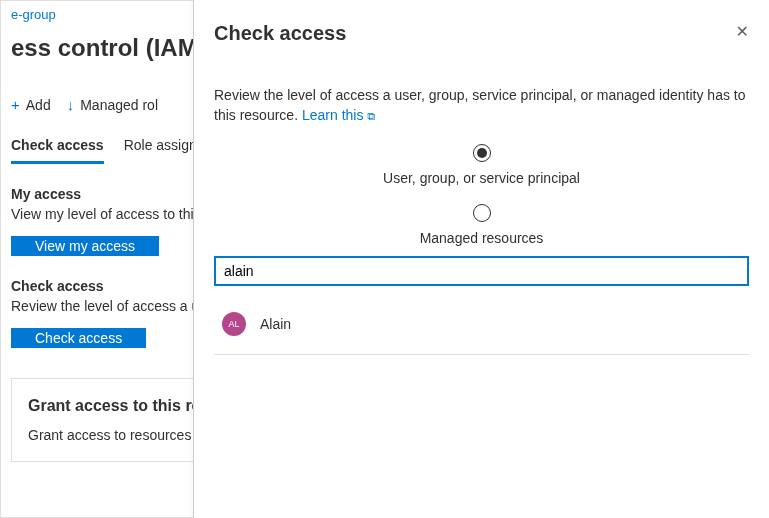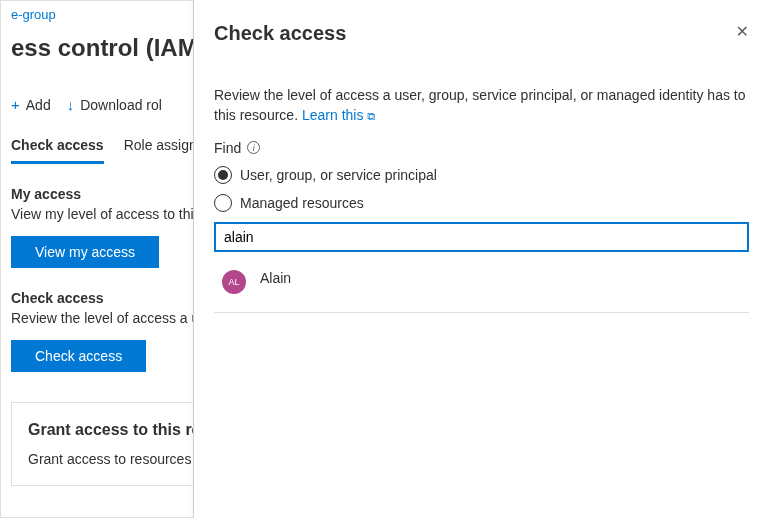--- a/index.html
+++ b/index.html
@@ -13,64 +13,64 @@
     .tool-btn { display: inline-flex; align-items: center; gap: 6px; color: #323130; cursor: pointer; font-size: 14px; }
     .tool-btn .icon { color: #0078d4; font-size: 15px; }
     
     .tabs { margin-top: 24px; display: flex; gap: 20px; border-bottom: 0px solid #edebe9; }
     .tab { padding: 0 0 8px 0; font-size: 14px; cursor: pointer; }
     .tab.active { font-weight: 600; border-bottom: 3px solid #0078d4; }
     
     .section { margin-top: 22px; }
     .section h3 { font-size: 14px; font-weight: 700; }
     .section p { font-size: 14px; margin-top: 4px; color: #323130; }
-    .btn-primary { margin-top: 14px; background: #0078d4; color: #fff; border: none; height: 32px; padding: 0 24px; font-size: 14px; cursor: pointer; }
+    .btn-primary { margin-top: 14px; background: #0078d4; color: #fff; border: none; height: 20px; padding: 0 24px; font-size: 14px; cursor: pointer; }
     
     .card { margin-top: 30px; border: 1px solid #e1dfdd; padding: 18px 16px; width: 730px; }
     .card h3 { font-size: 16px; font-weight: 700; }
     .card p { margin-top: 12px; font-size: 14px; }
 
     
     .panel { position: absolute; right: 0; top: 0; width: 576px; height: 518px; background: #fff; border-left: 1px solid #ccc; padding: 22px 20px 0 20px; box-shadow: -2px 0 6px rgba(0,0,0,0.04); }
     .panel-head { display: flex; justify-content: space-between; align-items: flex-start; }
     .panel-title { font-size: 20px; font-weight: 600; }
     .close-x { cursor: pointer; font-size: 16px; color: #605e5c; }
     .panel-desc { margin-top: 40px; font-size: 14px; line-height: 1.45; }
     .learn-link { color: #0078d4; text-decoration: none; }
     .ext-icon { font-size: 11px; }
     
     .find-label { margin-top: 14px; font-size: 14px; display: flex; align-items: center; gap: 6px; }
     .info-i { width: 13px; height: 13px; border: 1px solid #605e5c; border-radius: 50%; display: inline-flex; align-items: center; justify-content: center; font-size: 9px; font-style: italic; color: #605e5c; }
     
-    .radio-row { display: flex; align-items: center; gap: 8px; margin-top: 10px; font-size: 14px; cursor: pointer; }
+    .radio-row { display: flex; align-items: center; gap: 8px; margin-top: 18px; font-size: 14px; cursor: pointer; flex-direction: column; }
     .radio { width: 18px; height: 18px; border: 1px solid #323130; border-radius: 50%; display: inline-flex; align-items: center; justify-content: center; }
     .radio.checked::after { content: ""; width: 10px; height: 10px; background: #323130; border-radius: 50%; }
     
     .search-input { margin-top: 10px; width: 100%; height: 30px; border: 2px solid #0078d4; padding: 0 8px; font-size: 14px; outline: none; }
     
-    .result-row { margin-top: 16px; display: flex; gap: 14px; padding: 2px 8px; cursor: pointer; }
+    .result-row { margin-top: 24px; display: flex; align-items: center; gap: 14px; padding: 2px 8px; cursor: pointer; }
     .avatar { width: 24px; height: 24px; border-radius: 50%; background: #b4468b; color: #fff; font-size: 9px; display: flex; align-items: center; justify-content: center; }
     .result-name { font-size: 14px; }
     .divider { margin-top: 16px; border: none; border-top: 1px solid #e1dfdd; }
   </style>
 </head>
 <body>
 
 <div class="underlay">
   <a class="breadcrumb-link">e-group</a>
   <div class="page-title">ess control (IAM)</div>
 
   <div class="toolbar">
     <span class="tool-btn">
       <span class="icon">+</span>
       <span>Add</span>
     </span>
     <span class="tool-btn">
       <span class="icon">↓</span>
-      <span>Download rol</span>
+      <span>Managed rol</span>
     </span>
   </div>
 
   <div class="tabs">
     <div class="tab active">Check access</div>
     <div class="tab">Role assign</div>
   </div>
 
   <div class="section">
     <h3>My access</h3>
@@ -93,24 +93,20 @@
 <div class="panel">
   <div class="panel-head">
     <div class="panel-title">Check access</div>
     <div class="close-x">✕</div>
   </div>
 
   <div class="panel-desc">
     <span>Review the level of access a user, group, service principal, or managed identity has to this resource. </span><a href="#" class="learn-link"><span>Learn this</span> <span class="ext-icon">⧉</span></a>
   </div>
 
-  <div class="find-label">
-    <span>Find</span>
-    <span class="info-i">i</span>
-  </div>
 
   <div class="radio-row">
     <span class="radio checked"></span>
     <span>User, group, or service principal</span>
   </div>
   <div class="radio-row">
     <span class="radio"></span>
     <span>Managed resources</span>
   </div>
 

